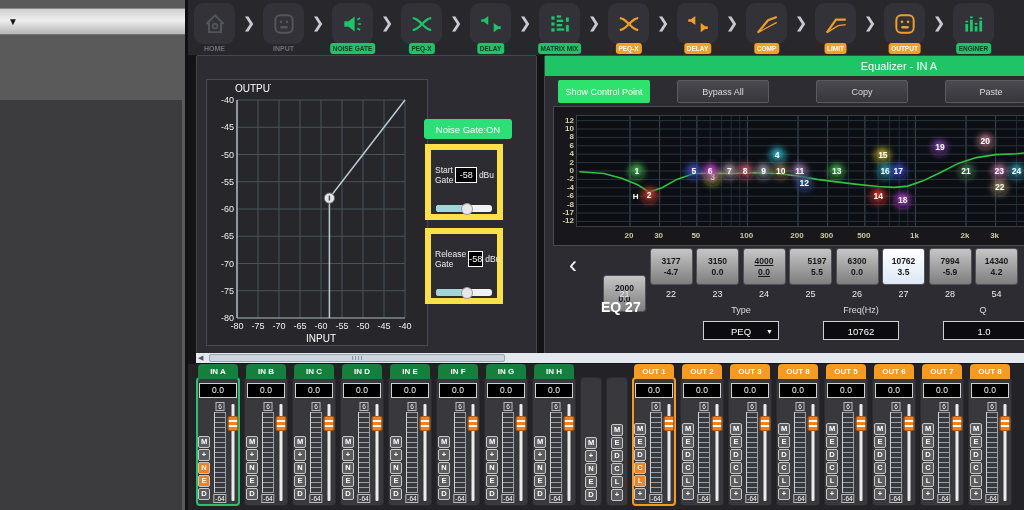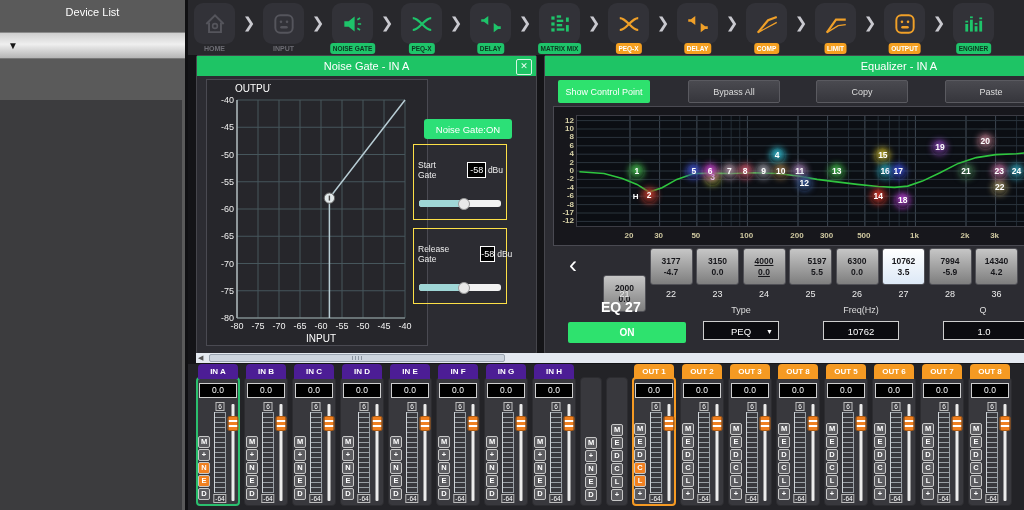--- a/index.html
+++ b/index.html
@@ -24,24 +24,24 @@
   .badge.plain{background:none;color:#6d6d74;font-size:7px;font-weight:bold;}
   .tb-sep{flex:0 0 28px;text-align:center;line-height:46px;color:#c9c9cf;font-size:15px;}
   
   .panel{position:absolute;background:#2c2c32;border:1px solid #46464c;border-radius:2px;box-sizing:border-box;}
   .titlebar{height:20px;background:#1ec465;display:flex;align-items:center;justify-content:center;color:#fff;font-size:11px;position:relative;}
   .tb-close{position:absolute;right:4px;top:3px;width:14px;height:14px;border:1px solid #d8f5e4;border-radius:2px;color:#eafff3;font-size:9px;line-height:13px;text-align:center;cursor:default;}
   
   .ng-panel{left:196px;top:55px;width:341px;height:299px;}
   #ngGraphBox{position:absolute;left:9px;top:23px;width:222px;height:267px;background:#26262b;border:1px solid #4a4a52;box-sizing:border-box;}
   .ng-on{position:absolute;left:227px;top:63px;width:88px;height:20px;background:#2ce077;border:none;border-radius:3px;color:#fff;font-size:9.5px;font-family:inherit;}
-  .ng-group{position:absolute;left:216px;width:94px;height:76px;border:1px solid #fde047;box-sizing:border-box;}
+  .ng-group{position:absolute;left:228px;width:78px;height:76px;border:6px solid #fde047;box-sizing:border-box;}
   .ng-row{display:flex;align-items:center;gap:2px;margin:15px 3px 0 4px;}
   .ng-lbl{flex:1;color:#eee;font-size:8.5px;}
-  .ng-val{width:32px;height:14px;background:#000;border:1px solid #fff;color:#fff;font-size:9px;text-align:center;line-height:14px;margin-left:29px;}
+  .ng-val{width:32px;height:14px;background:#000;border:1px solid #fff;color:#fff;font-size:9px;text-align:center;line-height:14px;}
   .ng-unit{color:#eee;font-size:8.5px;}
   .ng-slider{position:relative;margin:20px 5px 0 5px;height:7px;border-radius:3px;background:#f2f2f2;}
   .ng-fill{position:absolute;left:0;top:0;bottom:0;border-radius:3px;background:#9fd6d6;}
   .ng-knob{position:absolute;top:50%;transform:translate(-50%,-50%);width:12px;height:12px;border-radius:50%;background:#e8e8e8;border:1px solid #999;box-sizing:border-box;}
   
   .eq-panel{left:544px;top:55px;width:710px;height:299px;}
   .eq-btn{position:absolute;top:24px;height:23px;border-radius:2px;font-size:9px;font-family:inherit;}
   .eq-btn.green{background:#2ee26e;border:none;color:#fff;}
   .eq-btn.dark{background:linear-gradient(#4a4a50,#36363c);border:1px solid #5a5a60;color:#ddd;}
   .eq-outer{position:absolute;left:8px;top:50px;width:696px;height:138px;background:#17171c;border:1px solid #4a4a52;}
@@ -65,42 +65,41 @@
   .hs-thumb{position:absolute;left:13px;top:1px;width:296px;height:8px;background:#ccd4de;border:1px solid #9aa4b0;border-radius:2px;box-sizing:border-box;}
   .hs-grip{width:10px;height:4px;margin:1px auto;background:repeating-linear-gradient(to right,#8a94a0 0 1px,transparent 1px 3px);}
   
   .mixer{position:absolute;left:188px;top:364px;width:836px;height:146px;background:#232327;padding-left:8px;box-sizing:border-box;display:flex;gap:4px;align-items:flex-start;}
   .strip{position:relative;width:44px;height:142px;flex:0 0 44px;}
   .strip.narrow{width:22px;flex:0 0 22px;}
   .strip-body{position:absolute;left:0;top:13px;bottom:0;right:0;background:#38383d;border:1px solid #2c2c30;border-radius:4px;box-sizing:border-box;}
   .strip.sel-in .strip-body{border:2px solid #2bbf6e;}
   .strip.sel-out .strip-body{border:2px solid #f59a23;}
   .tab{position:absolute;top:0;left:50%;transform:translateX(-50%);width:40px;height:15px;border-radius:4px 4px 0 0;color:#fff;font-size:8px;font-weight:bold;text-align:center;line-height:15px;z-index:2;}
-  .tab.in{background:#4c1d95;} .tab.out{background:#f59a23;}
+  .tab.in{background:#15803d;} .tab.out{background:#f59a23;}
   .val{position:absolute;top:19px;left:50%;transform:translateX(-50%);width:36px;height:13px;background:#000;border:1px solid #cfcfcf;color:#fff;font-size:8.5px;text-align:center;line-height:13px;z-index:2;}
   .fader{position:absolute;top:38px;bottom:3px;left:2px;right:2px;display:flex;z-index:2;}
   .btns{width:13px;display:flex;flex-direction:column;justify-content:flex-end;gap:1px;padding-bottom:3px;box-sizing:border-box;}
   .sbtn{width:12px;height:12px;background:#5c5c60;border:1px solid #c8c8c8;border-radius:2px;color:#fff;font-size:7.5px;font-weight:bold;text-align:center;line-height:10px;box-sizing:border-box;}
   .sbtn.on{background:#f08020;}
   .scale{width:16px;position:relative;margin-left:1px;}
   .scale-cap{position:absolute;left:50%;transform:translateX(-50%);min-width:9px;height:9px;border:1px solid #bbb;background:#3f3f44;color:#fff;font-size:6.5px;line-height:8px;text-align:center;padding:0 1px;box-sizing:border-box;white-space:nowrap;}
   .scale-cap.top{top:0;} .scale-cap.bot{bottom:0;}
   .ticks{position:absolute;top:10px;bottom:10px;left:2px;right:2px;border-left:1px solid #cfd4d8;border-right:1px solid #9aa0a6;background:repeating-linear-gradient(to bottom,#9aa0a6 0 1px,transparent 1px 5px);}
   .track{flex:1;position:relative;}
   .rail{position:absolute;left:50%;transform:translateX(-50%);top:2px;bottom:2px;width:3px;background:#ececec;border-radius:1px;}
   .handle{position:absolute;left:50%;transform:translateX(-50%);top:14%;width:11px;height:15px;border:1px solid #b35c10;border-radius:2px;box-sizing:border-box;background:linear-gradient(to bottom,#f08020 0 3px,#fff 3px 5px,#f08020 5px 8px,#fff 8px 10px,#f08020 10px 15px);}
   .n-btns{position:absolute;left:50%;transform:translateX(-50%);bottom:5px;display:flex;flex-direction:column;gap:1px;z-index:2;}
 </style>
 </head>
 <body>
 
 <div class="screen">
 
   <aside class="sidebar">
-    <div class="sb-title">Device List</div>
     <div class="sb-drop">
       <span>▼</span>
     </div>
     <div class="sb-list"></div>
   </aside>
 
   <header class="toolbar" id="toolbar">
       <div class="tb-item">
         <div class="tile gray">
           <svg viewBox="0 0 24 24">
@@ -236,24 +235,20 @@
               <rect x="12.6" y="11" width="2.6" height="1.6"></rect>
               <rect x="16.9" y="6" width="2.6" height="1.6"></rect>
             </g>
           </svg>
         </div>
         <span class="badge green">ENGINER</span>
       </div>
     </header>
 
   <section class="panel ng-panel">
-    <div class="titlebar">
-      <span>Noise Gate - IN A</span>
-      <span class="tb-close">✕</span>
-    </div>
     <div id="ngGraphBox"><svg width="220" height="265" viewBox="0 0 220 265">
           <line x1="30" y1="20" x2="30" y2="238" stroke="#46565c" stroke-width="1"></line>
           <line x1="51" y1="20" x2="51" y2="238" stroke="#46565c" stroke-width="1"></line>
           <line x1="72" y1="20" x2="72" y2="238" stroke="#46565c" stroke-width="1"></line>
           <line x1="93" y1="20" x2="93" y2="238" stroke="#46565c" stroke-width="1"></line>
           <line x1="114" y1="20" x2="114" y2="238" stroke="#46565c" stroke-width="1"></line>
           <line x1="135" y1="20" x2="135" y2="238" stroke="#46565c" stroke-width="1"></line>
           <line x1="156" y1="20" x2="156" y2="238" stroke="#46565c" stroke-width="1"></line>
           <line x1="177" y1="20" x2="177" y2="238" stroke="#46565c" stroke-width="1"></line>
           <line x1="198" y1="20" x2="198" y2="238" stroke="#46565c" stroke-width="1"></line>
@@ -322,21 +317,21 @@
         <div class="ng-knob" style="left: 55%;"></div>
       </div>
     </div>
   </section>
 
   <section class="panel eq-panel">
     <div class="titlebar">
       <span>Equalizer - IN A</span>
     </div>
     <button class="eq-btn green" style="left:13px;width:92px;">Show Control Point</button>
-    <button class="eq-btn dark" style="left:143px;width:92px;">Bypass All</button>
+    <button class="eq-btn dark" style="left:132px;width:92px;">Bypass All</button>
     <button class="eq-btn dark" style="left:271px;width:92px;">Copy</button>
     <button class="eq-btn dark" style="left:400px;width:92px;">Paste</button>
 
     <div class="eq-outer">
       <div id="eqPlot"><svg width="668" height="112" viewBox="0 0 668 112">
             <line x1="53" y1="0" x2="53" y2="112" stroke="#232c35" stroke-width="1"></line>
             <line x1="82.58333152135445" y1="0" x2="82.58333152135445" y2="112" stroke="#232c35" stroke-width="1"></line>
             <line x1="103.57303927154885" y1="0" x2="103.57303927154885" y2="112" stroke="#232c35" stroke-width="1"></line>
             <line x1="119.8539214569023" y1="0" x2="119.8539214569023" y2="112" stroke="#232c35" stroke-width="1"></line>
             <line x1="133.1563707929033" y1="0" x2="133.1563707929033" y2="112" stroke="#232c35" stroke-width="1"></line>
@@ -452,25 +447,24 @@
         <div class="idx" style="left: 337px;">27</div>
         <div class="cell" style="left: 383.5px;">
           <div>7994</div>
           <div>-5.9</div>
         </div>
         <div class="idx" style="left: 383.5px;">28</div>
         <div class="cell" style="left: 430px;">
           <div>14340</div>
           <div>4.2</div>
         </div>
-        <div class="idx" style="left: 430px;">36</div>
+        <div class="idx" style="left: 430px;">54</div>
       </div>
 
     <div class="eq-name">EQ 27</div>
-    <button class="eq-on">ON</button>
 
     <div class="f-label" style="left:158px;">Type</div>
     <div class="f-box" style="left:158px;width:76px;">
       <span>PEQ</span>
       <span class="f-caret">▼</span>
     </div>
 
     <div class="f-label" style="left:278px;">Freq(Hz)</div>
     <div class="f-box" style="left:278px;width:76px;">10762</div>
 

